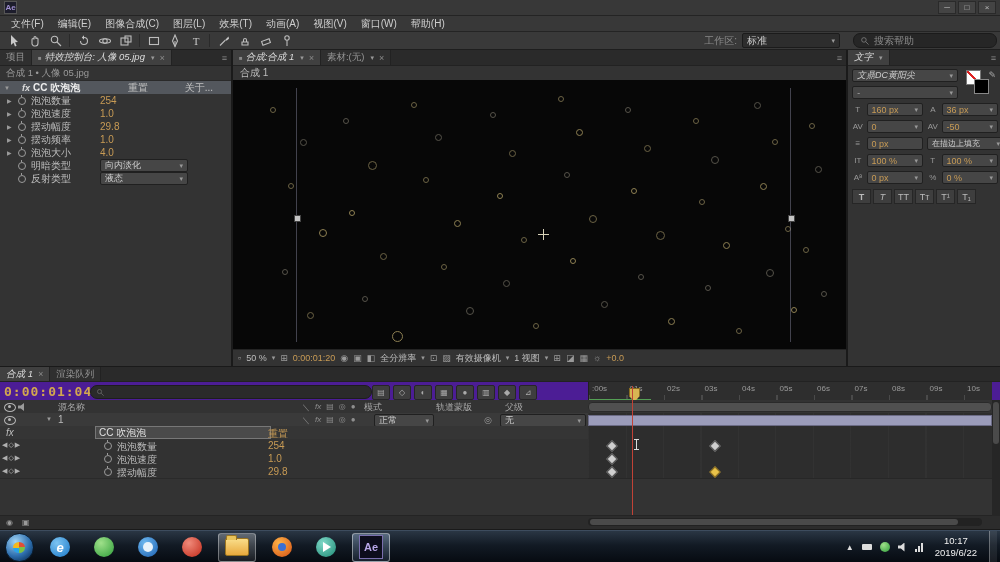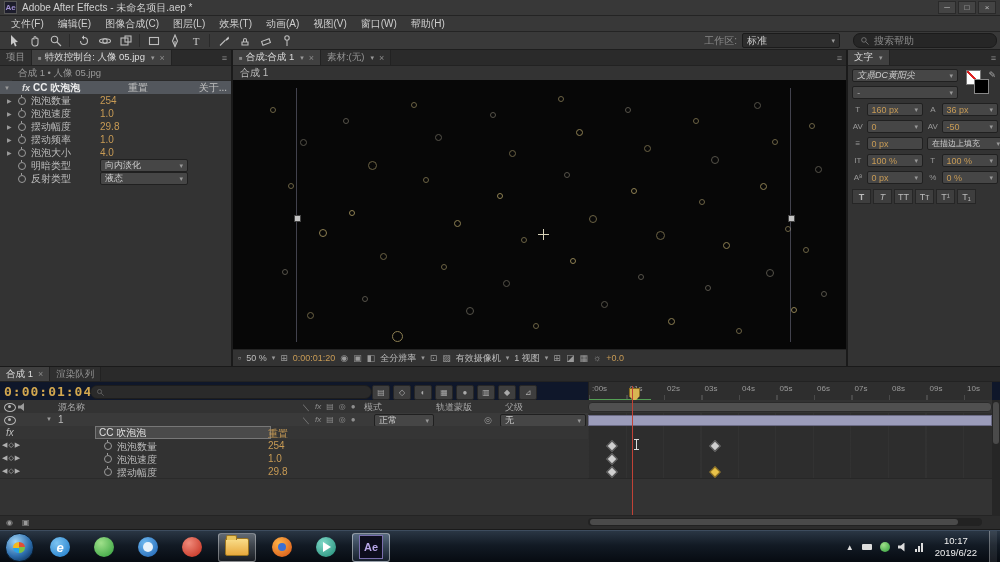--- a/index.html
+++ b/index.html
@@ -27,32 +27,32 @@
   .ws-area{margin-left:auto;display:flex;align-items:center;gap:5px;}
   .ws-dd{display:inline-flex;align-items:center;justify-content:space-between;width:88px;height:13px;background:#2d2d2d;
     border:1px solid #1b1b1b;border-radius:2px;padding:0 4px;color:#ccc;}
   .help-search{display:inline-flex;align-items:center;gap:4px;width:130px;height:13px;background:#262626;
     border:1px solid #1b1b1b;border-radius:7px;padding:0 6px;color:#8a8a8a;margin-left:8px;}
 
   
   .panel{position:absolute;background:#333;}
   .tabs-row{height:15px;background:#2a2a2a;display:flex;align-items:stretch;border-bottom:1px solid #222;}
   .tab{display:flex;align-items:center;gap:3px;padding:0 6px;color:#969696;background:#2f2f2f;border-right:1px solid #222;font-size:9.5px;}
-  .tab.active{background:#404040;color:#ddd;}
+  .tab.active{background:#404040;color:#ddd;font-style:italic;}
   .tab .sq{font-size:6px;color:#8a8a8a;}
   .tab .x{color:#8a8a8a;font-size:9px;margin-left:2px;}
   .panel-menu{margin-left:auto;display:flex;align-items:center;gap:4px;padding:0 4px;color:#8a8a8a;font-size:9px;}
 
   
   .left-panel{top:50px;left:0;width:231px;height:316px;}
-  .ec-breadcrumb{height:14px;display:flex;align-items:center;padding:0 6px;color:#9a9a9a;border-bottom:1px solid #2a2a2a;font-size:9.5px;margin-left:12px;}
+  .ec-breadcrumb{height:14px;display:flex;align-items:center;padding:0 6px;color:#9a9a9a;border-bottom:1px solid #2a2a2a;font-size:9.5px;}
   .ec-header{position:relative;height:13px;background:#53575d;display:flex;align-items:center;color:#eee;}
   .ec-header .fx{font-style:italic;font-weight:bold;font-size:9px;margin:0 3px 0 12px;color:#ddd;}
   .ec-header .rst{position:absolute;left:128px;color:#c2c2c2;}
-  .ec-header .abt{position:absolute;right:4px;color:#c2c2c2;}
+  .ec-header .abt{position:absolute;right:18px;color:#c2c2c2;}
   .ec-row{position:relative;height:13px;display:flex;align-items:center;}
   .twirl{position:absolute;left:7px;font-size:6px;color:#9a9a9a;}
   .stopwatch{position:absolute;left:18px;width:6px;height:6px;border:1px solid #9a9a9a;border-radius:50%;}
   .stopwatch::before{content:'';position:absolute;top:-3px;left:2px;width:1px;height:2px;background:#9a9a9a;}
   .ec-label{position:absolute;left:31px;color:#bcbcbc;}
   .ec-value{position:absolute;left:100px;}
   .dd{display:inline-flex;align-items:center;justify-content:space-between;background:#464646;border:1px solid #202020;
     border-radius:2px;height:11px;padding:0 4px;font-size:9px;color:#ccc;}
   .ec-dd{position:absolute;left:100px;width:78px;}
 
@@ -87,21 +87,21 @@
   .sw-pen{position:absolute;right:0;top:0;font-size:9px;color:#aaa;}
   .char-toggles{display:flex;gap:2px;margin-top:5px;}
   .char-toggle{width:17px;height:13px;border:1px solid #262626;background:#3e3e3e;color:#bbb;
     display:flex;align-items:center;justify-content:center;font-size:9px;}
   .char-toggle.t1{font-style:italic;}
   .char-toggle.t0{font-weight:bold;}
 
   
   .timeline-panel{position:absolute;top:367px;left:0;right:0;height:162px;background:#333;}
   .tl-tabs{height:14px;background:#2a2a2a;display:flex;border-bottom:1px solid #222;}
-  .tl-controls{position:relative;height:19px;background:#0f172a;border-bottom:1px solid #242424;}
+  .tl-controls{position:relative;height:19px;background:#4c1d95;border-bottom:1px solid #242424;}
   .tl-timecode{position:absolute;left:4px;top:2px;font-family:"DejaVu Sans Mono",monospace;font-size:13px;font-weight:bold;color:#d2a74f;letter-spacing:1px;}
   .tl-search{position:absolute;left:90px;top:3px;width:270px;height:12px;background:#2a2a2a;border:1px solid #1d1d1d;border-radius:7px;
     display:flex;align-items:center;padding:0 5px;gap:4px;color:#777;}
   .tl-btns{position:absolute;left:372px;top:3px;display:flex;gap:3px;}
   .tl-btn{width:16px;height:13px;background:#3e3e3e;border:1px solid #262626;border-radius:2px;
     display:flex;align-items:center;justify-content:center;font-size:8px;color:#aaa;}
   .tl-ruler{position:absolute;left:588px;right:8px;top:0;height:19px;background:#2e2e2e;border-left:1px solid #202020;
     background-image:repeating-linear-gradient(to right,#4a4a4a 0 1px,transparent 1px 37.5px);background-size:100% 6px;background-position:0 13px;background-repeat:no-repeat;}
   .ruler-label{position:absolute;top:2px;font-size:8px;color:#9a9a9a;}
   .cache-bar{position:absolute;left:0;bottom:0;height:2px;background:#55a055;}
@@ -179,21 +179,20 @@
   .clock{text-align:center;color:#f0f0f0;font-size:9.5px;line-height:1.25;padding:0 4px;}
   .show-desktop{width:7px;height:32px;background:rgba(255,255,255,.08);border-left:1px solid rgba(255,255,255,.3);}
 </style>
 </head>
 <body>
 
 <div class="screen">
 
   <div class="titlebar">
     <span class="ae-badge">Ae</span>
-    <span>Adobe After Effects - 未命名项目.aep *</span>
     <div class="win-btns">
       <span class="win-btn">─</span>
       <span class="win-btn">□</span>
       <span class="win-btn">×</span>
     </div>
   </div>
 
   <div class="menubar" id="menubar">
       <span class="menu-item">文件(F)</span>
       <span class="menu-item">编辑(E)</span>

